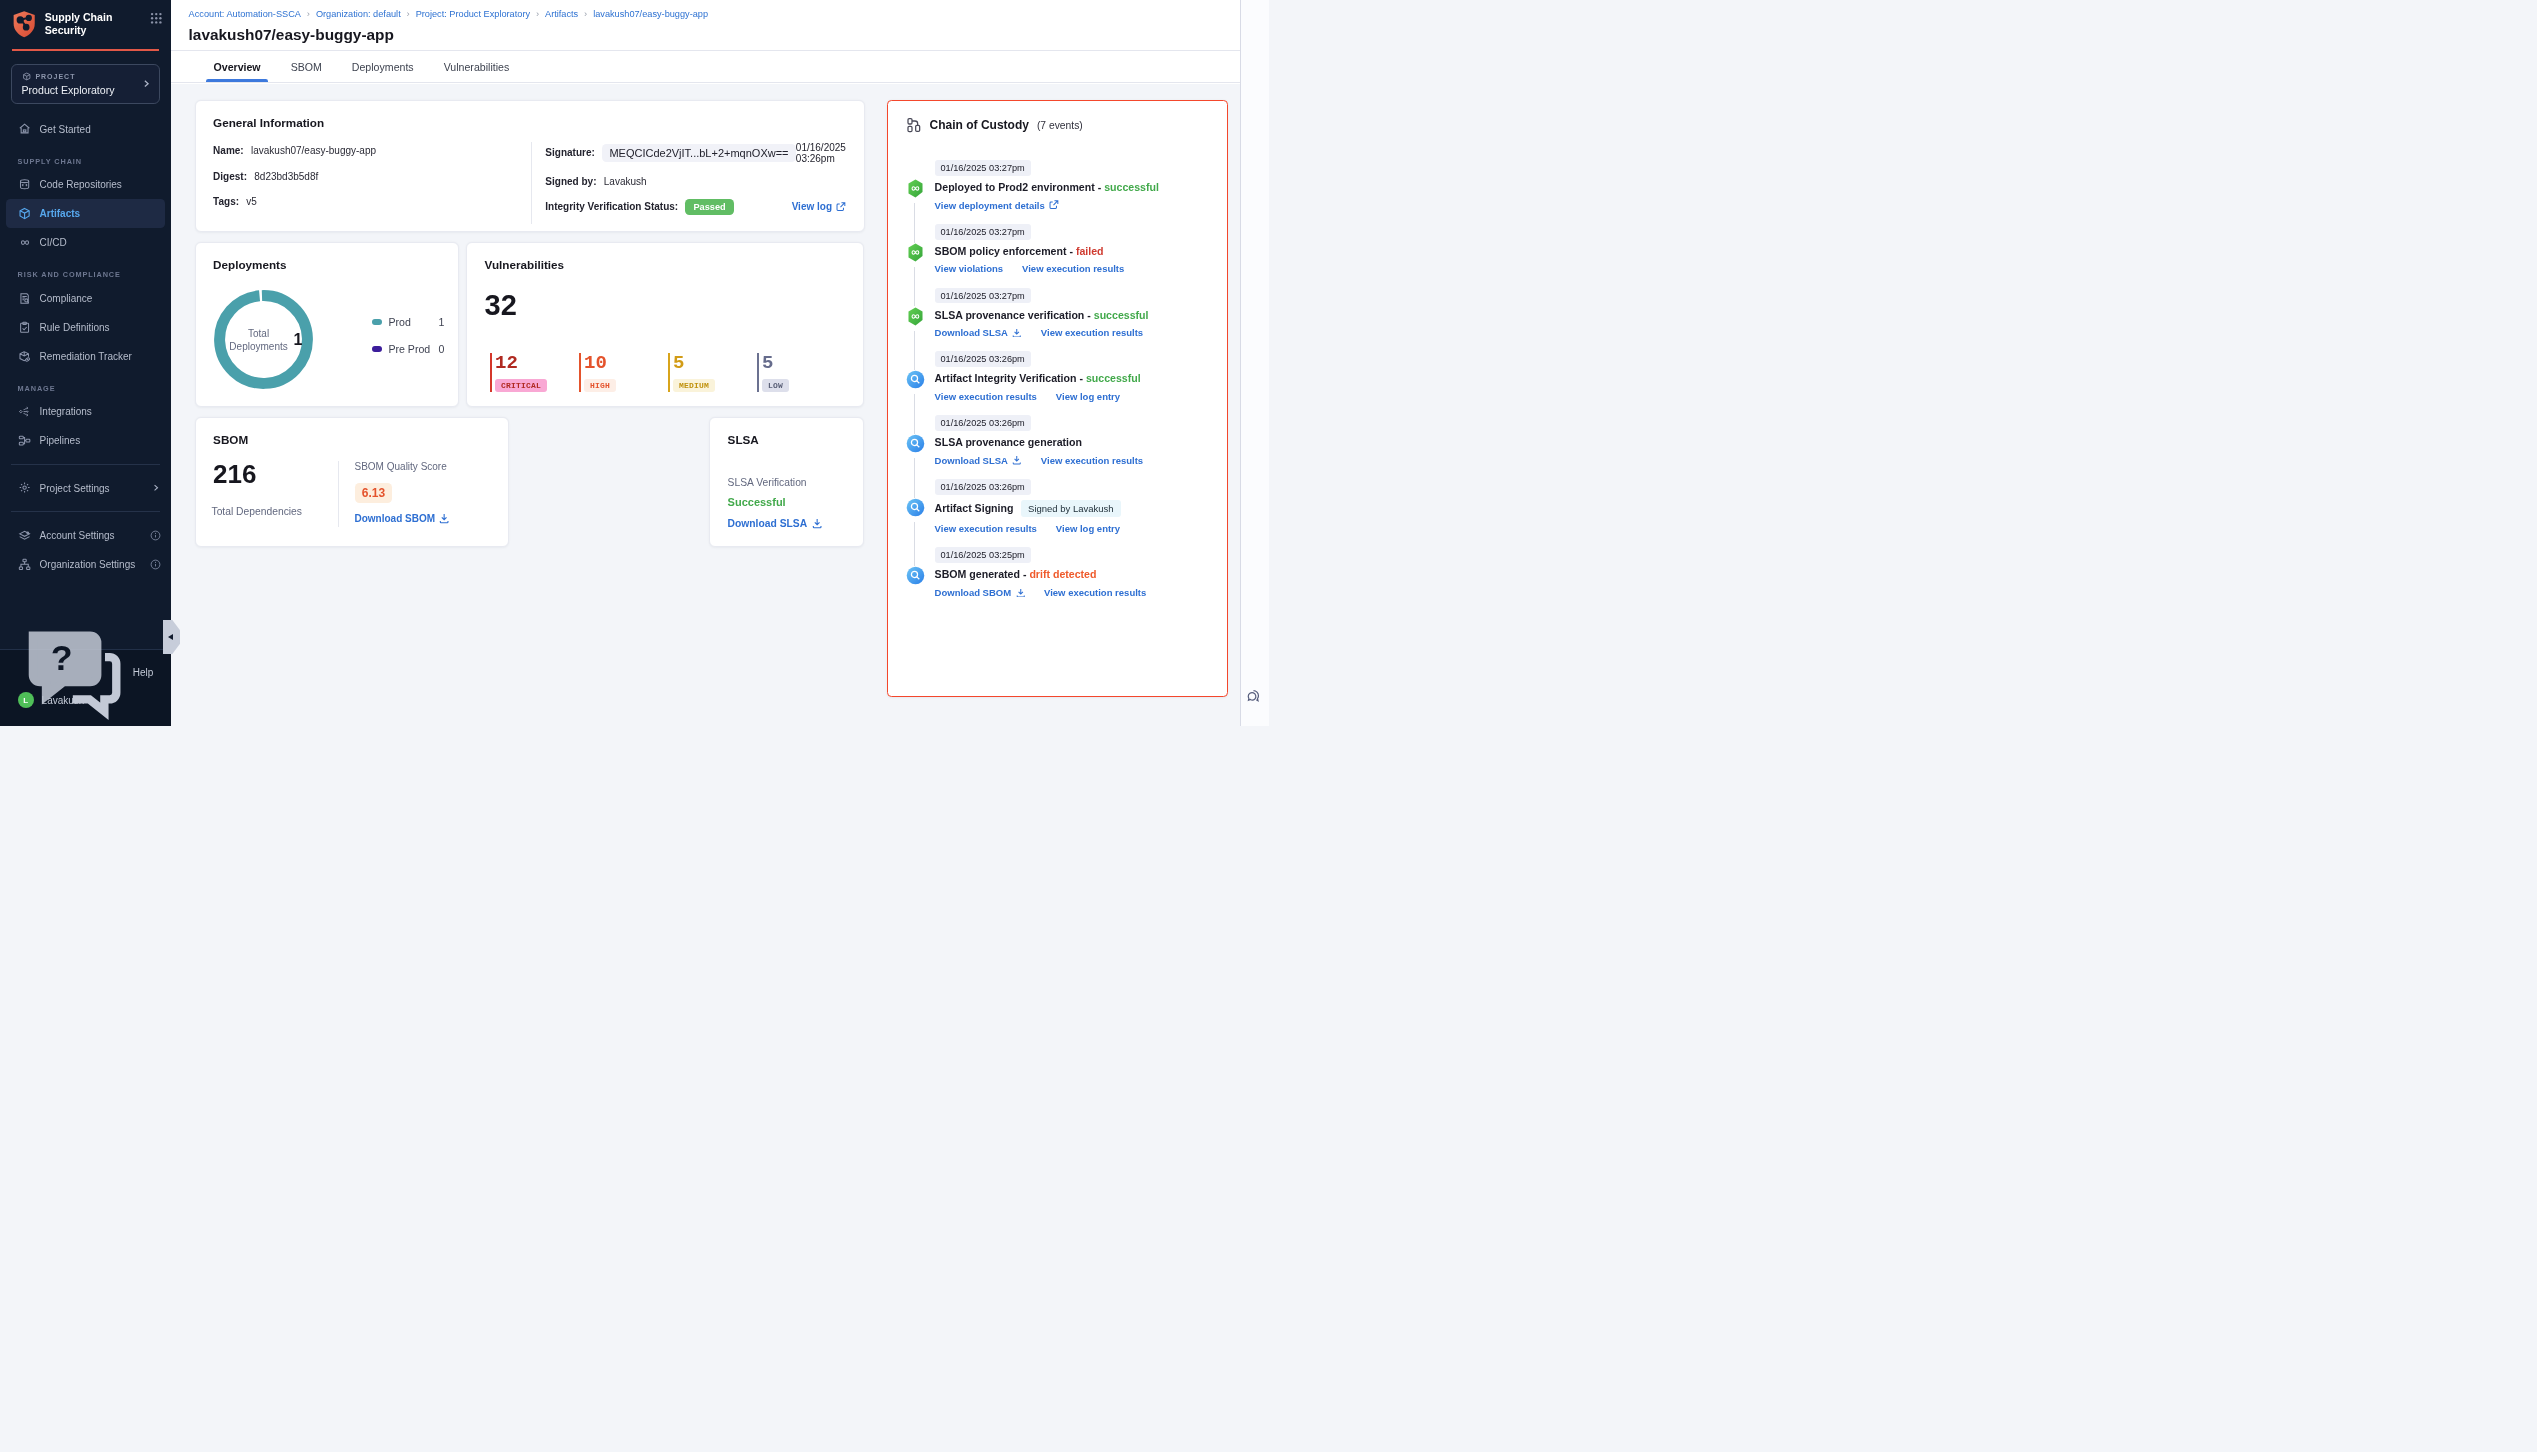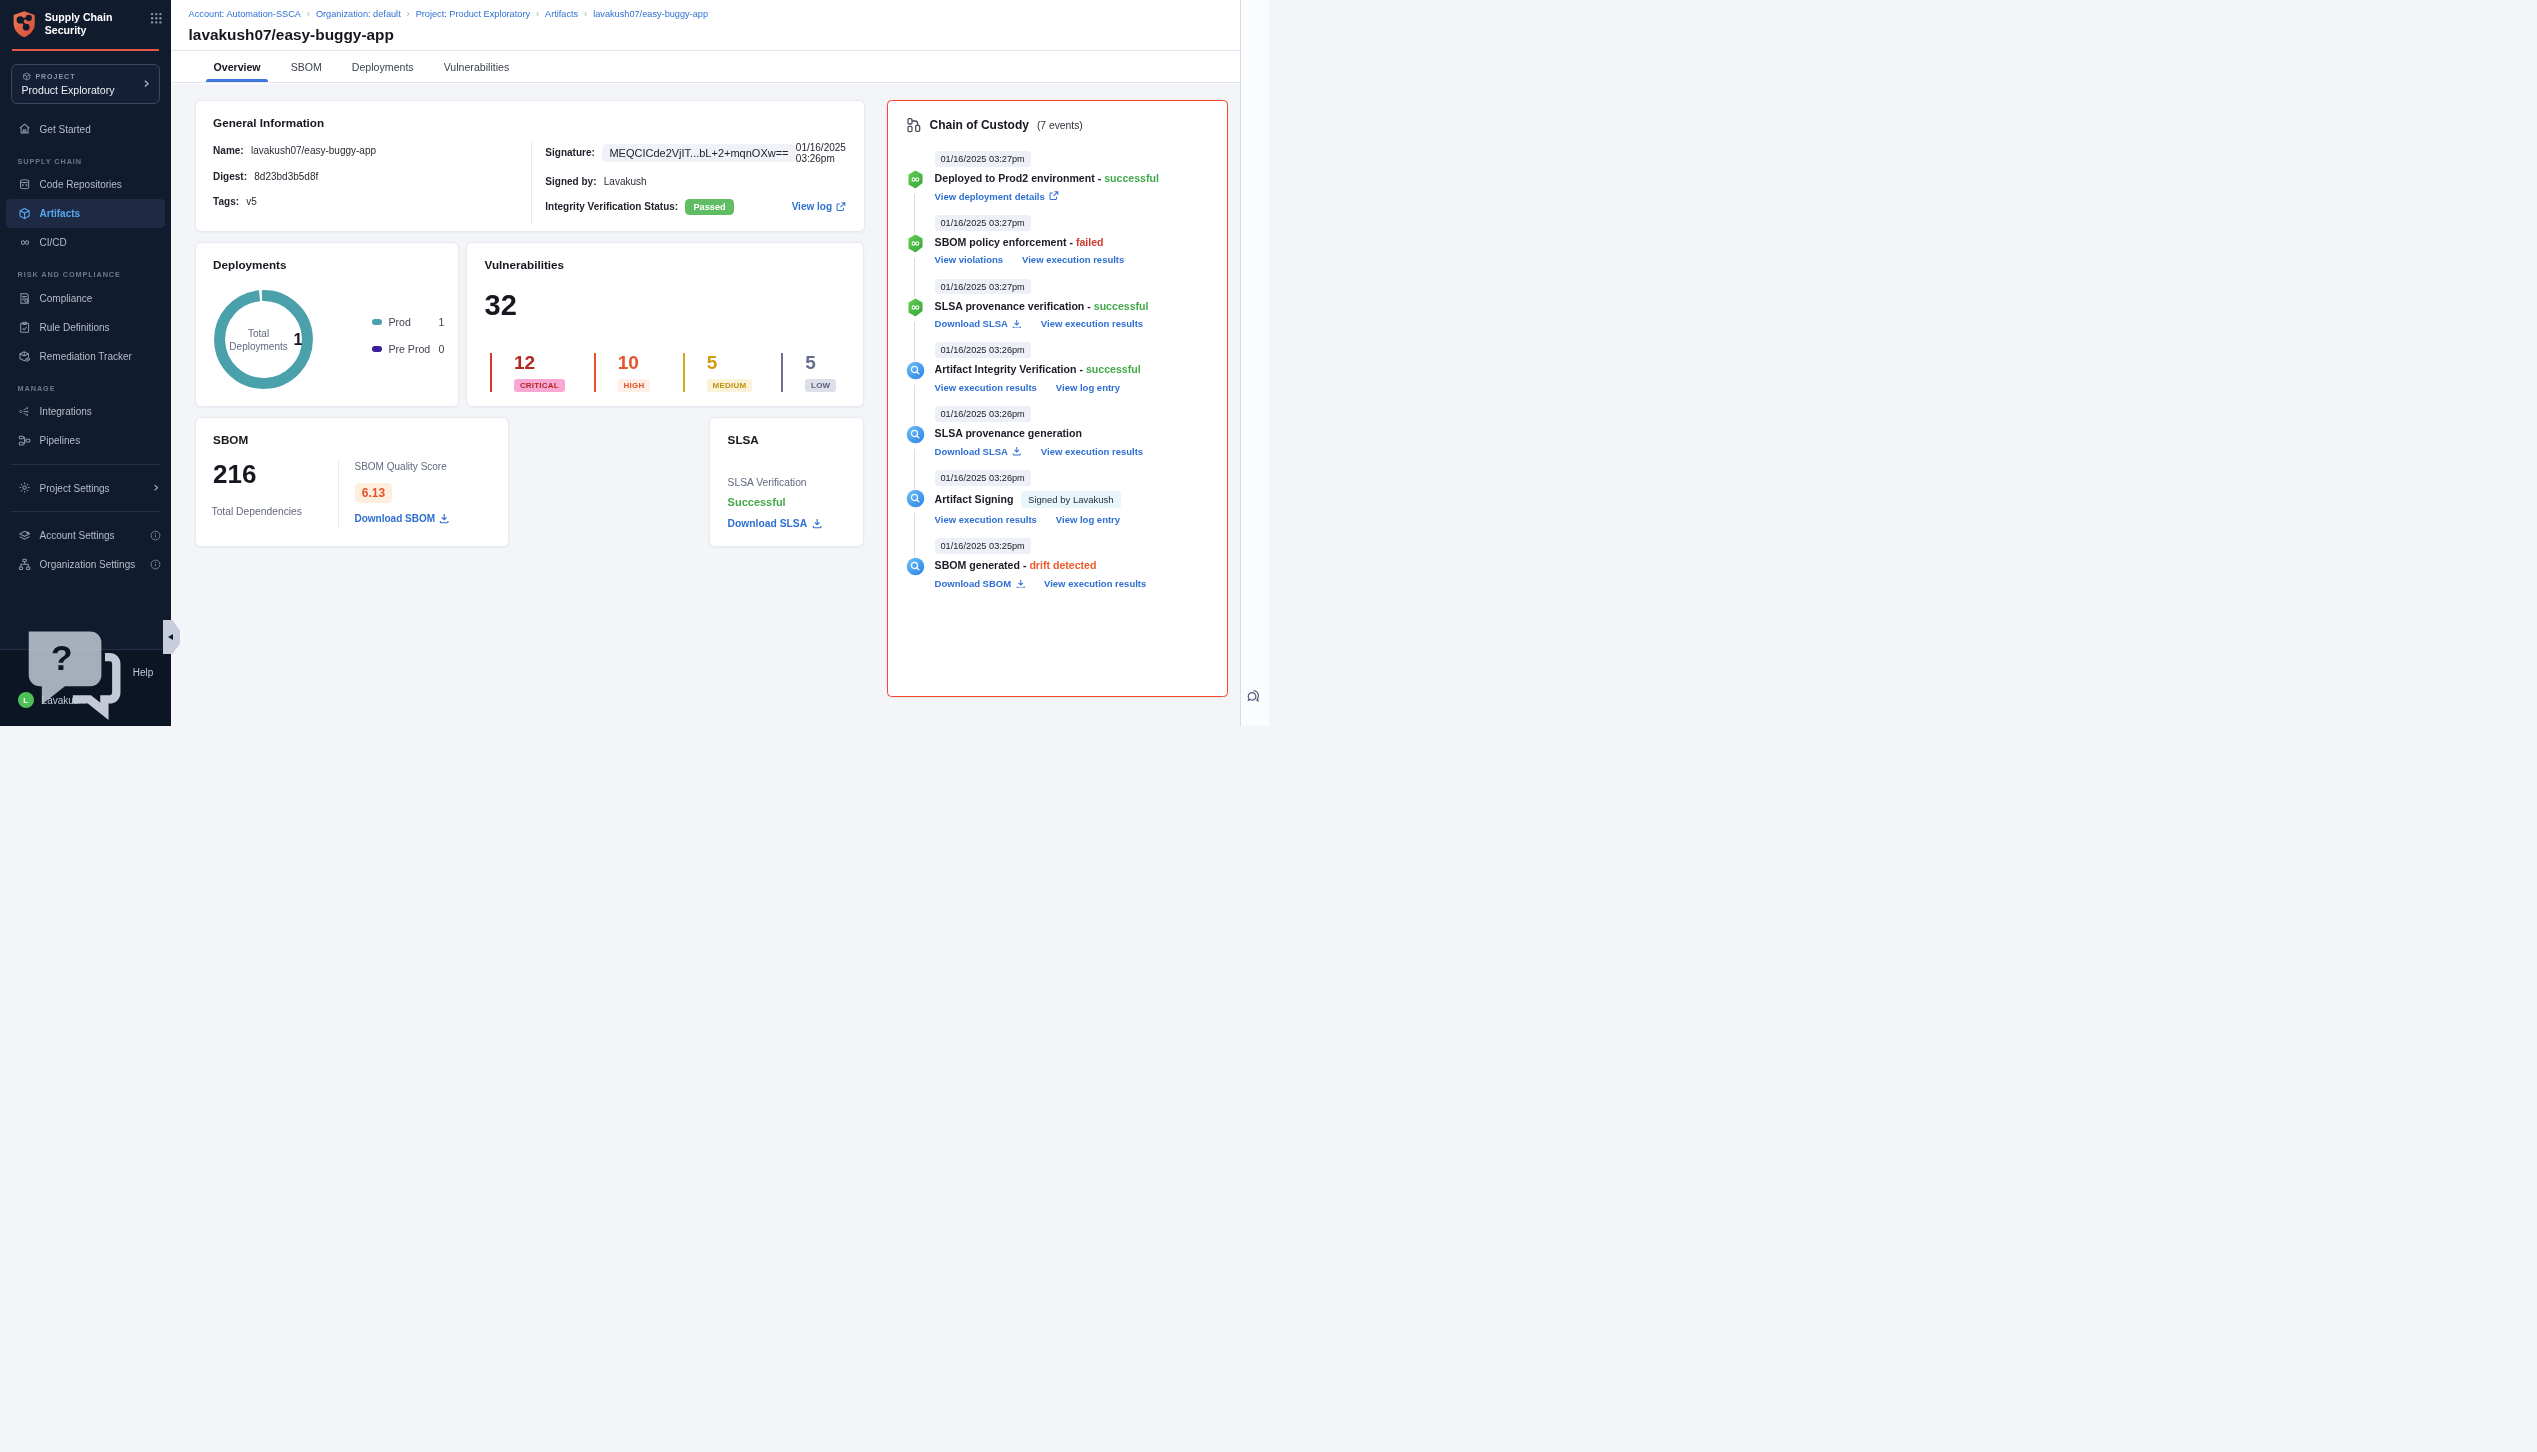--- a/index.html
+++ b/index.html
@@ -71,21 +71,21 @@
   .donut-total { font-size:16px; font-weight:700; color:#17171f; margin-top:1.5px; }
   .dep-legend { position:absolute; left:176px; top:73px; width:73px; display:flex; flex-direction:column; gap:14.7px; }
   .legend-row { display:flex; align-items:center; gap:6.6px; font-size:10.6px; color:#3f4352; }
   .legend-swatch { width:10.3px; height:5.9px; border-radius:2.9px; flex:none; }
   .legend-val { margin-left:auto; color:#3f4352; }
 
   
   #card-vulns { left:295px; top:158px; width:398px; height:165px; padding:15.4px 17.6px; }
   .vuln-total { position:absolute; left:17.6px; top:46px; font-size:29px; font-weight:700; color:#17171f; }
   .sev-row { position:absolute; left:23px; top:110px; display:flex; gap:29px; }
-  .sev { border-left:2.2px solid; padding-left:22px; min-width:60px; }
+  .sev { border-left:2.2px solid; padding-left:3px; min-width:60px;font-family:Liberation Mono, monospace; }
   .sev-num { font-size:19px; font-weight:700; line-height:1.1; }
   .sev-badge { display:inline-block; margin-top:5.1px; font-size:8px; font-weight:700; padding:2.2px 5.9px; border-radius:2.9px; letter-spacing:0.2px; }
   .sev-critical { border-color:#d5372b; } .sev-critical .sev-num { color:#b02a21; } .sev-critical .sev-badge { background:#f9a8d4; color:#b02a21; }
   .sev-high { border-color:#e4532c; } .sev-high .sev-num { color:#e4532c; } .sev-high .sev-badge { background:#fdeee6; color:#e4532c; }
   .sev-medium { border-color:#d8a41b; } .sev-medium .sev-num { color:#d29c16; } .sev-medium .sev-badge { background:#faf3da; color:#c0920f; }
   .sev-low { border-color:#6b7190; } .sev-low .sev-num { color:#666c8c; } .sev-low .sev-badge { background:#dddfeb; color:#5b6178; }
 
   
   #card-sbom { left:23.5px; top:333px; width:314px; height:130px; padding:15.4px 17.6px; }
   .sbom-num { position:absolute; left:17.6px; top:41px; font-size:26px; font-weight:700; color:#17171f; }
@@ -105,21 +105,21 @@
   #card-slsa { left:538px; top:333px; width:155px; height:130px; padding:15.4px 17.6px; }
   .slsa-label { position:absolute; left:17.6px; top:59px; font-size:10.3px; color:#62687f; }
   .slsa-status { position:absolute; left:17.6px; top:78px; font-size:11px; color:#42a94b; font-weight:600; }
   .slsa-download { position:absolute; left:17.6px; top:100px; font-size:10.3px; }
 
   
   #panel-chain { left:716px; top:16px; width:341px; height:597px; border:1.5px solid #f4472c; border-radius:4.4px; padding:16px 13.2px 0 17.6px; }
   .coc-header { display:flex; align-items:center; gap:8px; }
   .coc-title-txt { font-size:12px; font-weight:700; color:#17171f; }
   .coc-count { font-size:10.3px; color:#30303c; }
-  .coc-list { margin-top:18px; }
+  .coc-list { margin-top:27px; }
   .coc-event { position:relative; padding-left:29px; margin-bottom:13.2px; }
   .coc-event::before { content:""; position:absolute; left:8.8px; top:43px; bottom:-32px; width:0.7px; background:#d9dce4; }
   .coc-event.last::before { display:none; }
   .coc-icon { position:absolute; left:0; top:19px; width:19px; height:19px; z-index:1; }
   .coc-time { display:inline-block; background:#eef0f7; border-radius:2.9px; padding:2.9px 5.9px; font-size:9.2px; color:#20202b; margin-bottom:5.1px; }
   .coc-title { font-size:10.6px; font-weight:700; color:#1c1c27; display:flex; align-items:center; flex-wrap:wrap; }
   .coc-dash { font-weight:700; color:#1c1c27; white-space:pre; }
   .st { font-weight:600; }
   .st-success { color:#42a94b; }
   .st-fail { color:#cf3b30; }

